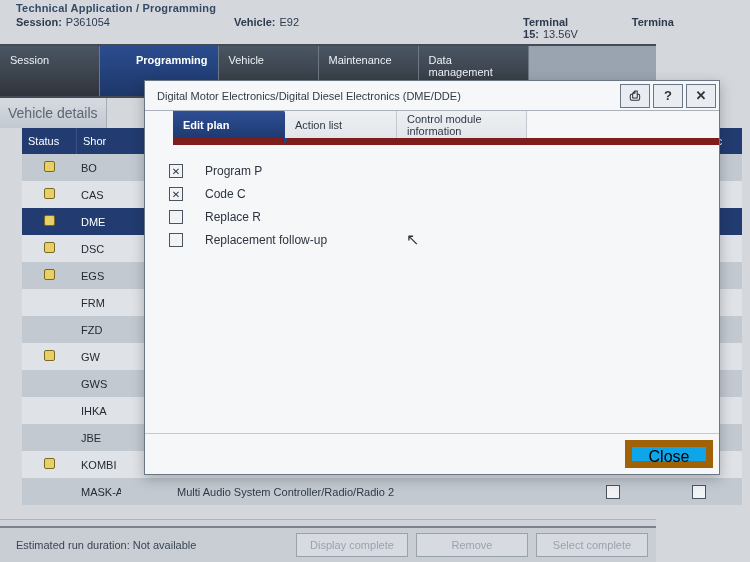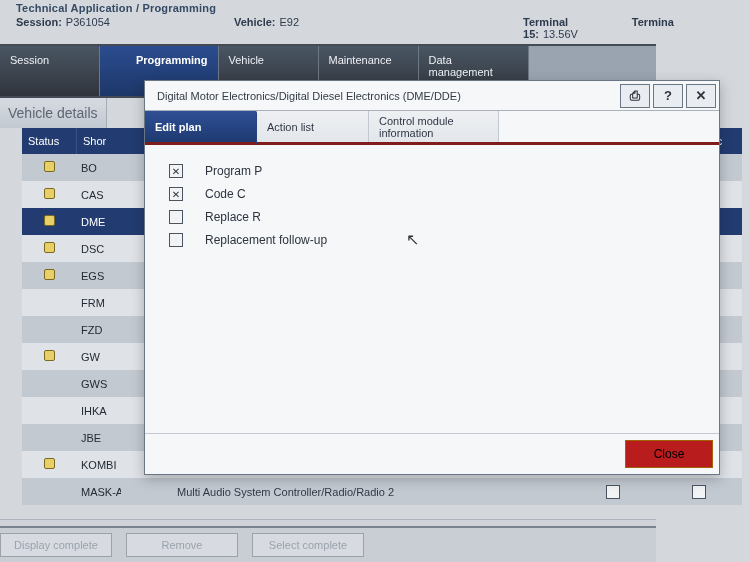--- a/index.html
+++ b/index.html
@@ -38,37 +38,37 @@
   .status-dot { display: inline-block; width: 11px; height: 11px; background: #e8cf68; border: 1px solid #7a6a20; border-radius: 2px; }
   .chk { display: inline-flex; width: 14px; height: 14px; border: 1px solid #4a5360; background: #f1f3f5; align-items: center; justify-content: center; font-size: 10px; vertical-align: middle; }
   .chk.filled::before { content: "✕"; color: #2b333d; }
 
   
   .dialog { position: absolute; left: 144px; top: 80px; width: 576px; height: 395px; background: #f5f7f9; border: 1px solid #6b7684; box-shadow: 0 4px 12px rgba(0,0,0,.25); display: flex; flex-direction: column; }
   .dialog-header { display: flex; align-items: center; height: 30px; border-bottom: 1px solid #aab1bb; }
   .dialog-title { flex: 1; font-size: 11px; color: #333b46; padding: 0 12px; }
   .iconbtn { width: 30px; height: 24px; margin: 3px; margin-left: 0; border: 1px solid #6b7684; background: #e9ecf0; display: inline-flex; align-items: center; justify-content: center; font-size: 13px; font-weight: bold; color: #2c333e; cursor: pointer; }
 
-  .dialog-tabs { display: flex; height: 34px; border-bottom: 3px solid #7f1d1d; }
+  .dialog-tabs { display: flex; height: 34px; border-bottom: 7px solid #7f1d1d; margin-left: 28px; }
   .dtab { width: 112px; padding: 6px 10px; font-size: 11px; color: #303846; border-right: 1px solid #c2c8d0; background: linear-gradient(#eef0f3,#e2e6ea); cursor: pointer; position: relative; display: flex; align-items: center; }
   .dtab.active { background: linear-gradient(#2f4f94, #1e3a72); color: #fff; font-weight: bold; }
   .dtab.active::after { content: ""; position: absolute; right: -10px; top: 0; width: 0; height: 0; border-top: 17px solid transparent; border-bottom: 17px solid transparent; border-left: 10px solid #27427e; }
 
   .dialog-body { flex: 1; padding: 10px 24px; }
   .opt { display: flex; align-items: flex-start; margin: 9px 0; font-size: 12px; color: #2d3440; }
   .opt .chk { margin-right: 22px; }
   .cursor-arrow { position: absolute; left: 406px; top: 230px; font-size: 16px; color: #333; }
 
   .dialog-footer { display: flex; justify-content: flex-end; padding: 6px; border-top: 1px solid #c2c8d0; }
-  .btn { width: 88px; height: 28px; border: 1px solid #a16207; background: #b91c1c; font-size: 12px; cursor: pointer; }
+  .btn { width: 88px; height: 28px; border: 7px solid #a16207; background: #0ea5e9; font-size: 16px; cursor: pointer; }
 
   
   .bottombar { position: absolute; left: 0; bottom: 0; width: 100%; display: flex; align-items: center; background: #c9ced5; border-top: 2px solid #7a8290; height: 36px; font-size: 11px; color: #3b4552; }
   .bottombar .est { padding-left: 16px; flex: 1; }
-  .bottombar .ghostbtn { width: 112px; height: 24px; margin-right: 14px; border: 1px solid #9aa2ac; background: #d7dbe1; color: #9aa2ac; text-align: center; line-height: 22px; }
+  .bottombar .ghostbtn { width: 112px; height: 24px; margin-right: 8px; border: 1px solid #9aa2ac; background: #d7dbe1; color: #9aa2ac; text-align: center; line-height: 22px; }
   .vsub { height: 18px; background: #d0d4da; border-top: 1px solid #aeb4bd; border-bottom: 1px solid #aeb4bd; }
 </style>
 </head>
 <body>
 
 <div class="app">
 
   <div class="infobar">
     <div class="breadcrumb">Technical Application / Programming</div>
     <div class="inforow">
@@ -203,18 +203,19 @@
         </div>
       </div>
     <div class="dialog-footer">
       <button class="btn">Close</button>
     </div>
   </div>
 
   <div class="cursor-arrow">↖</div>
 
   <div class="bottombar">
+    <div class="est">Estimated run duration: Not available</div>
     <div class="ghostbtn">Display complete</div>
     <div class="ghostbtn">Remove</div>
     <div class="ghostbtn">Select complete</div>
   </div>
 
 </div>
 
 </body></html>

